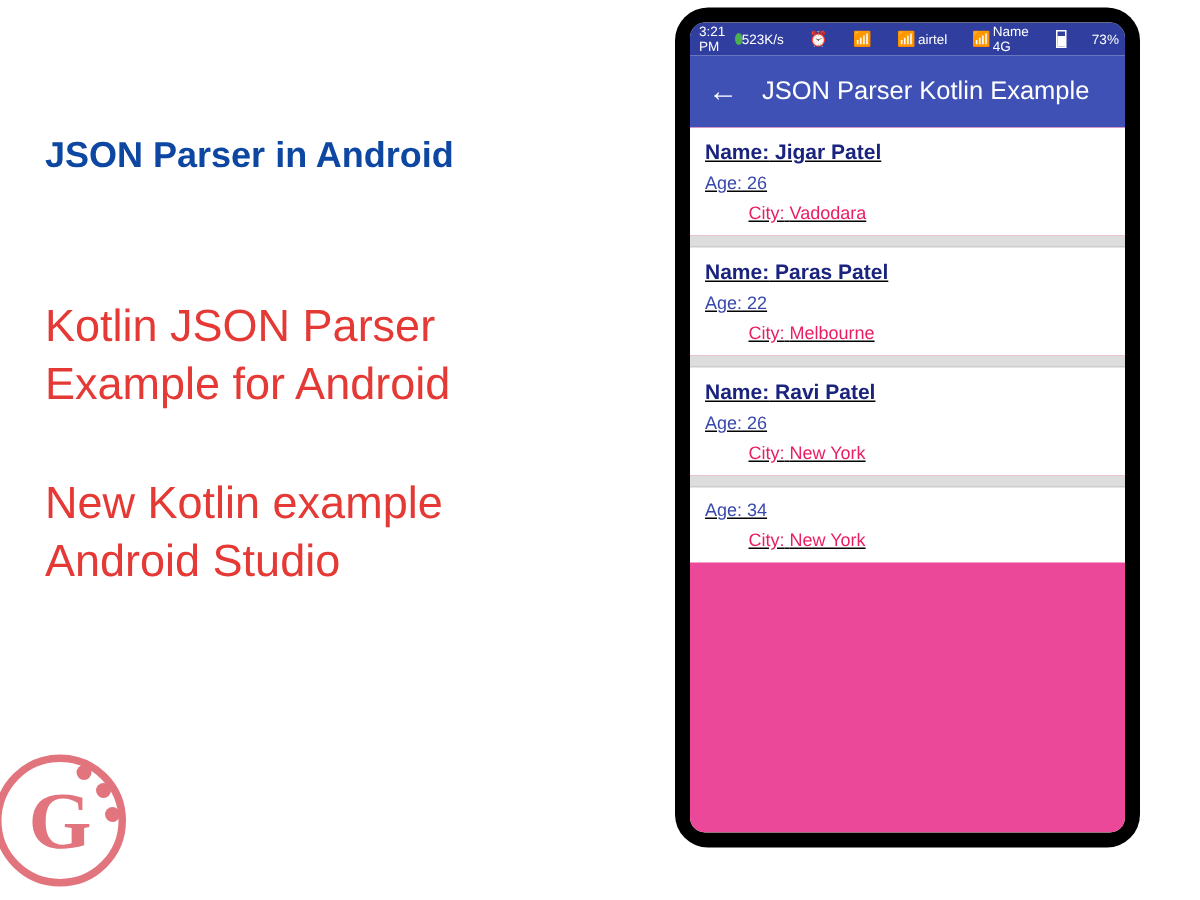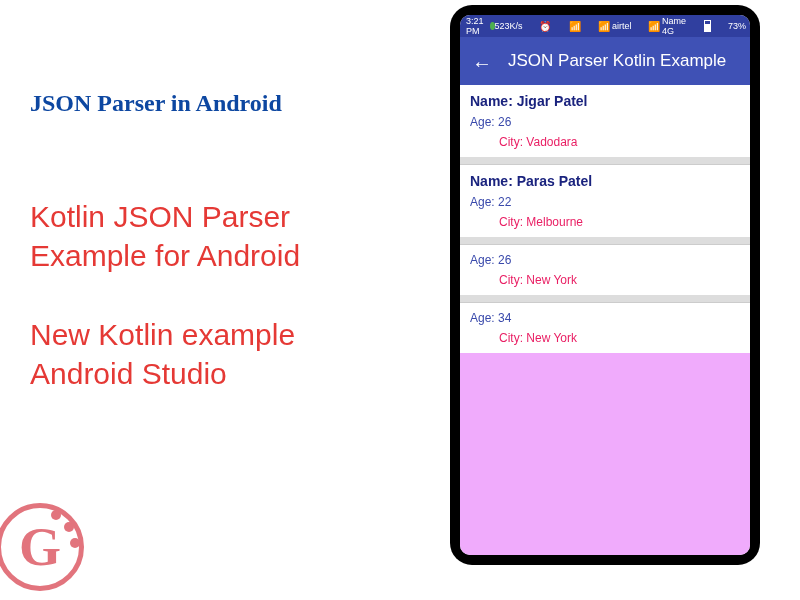--- a/index.html
+++ b/index.html
@@ -15,21 +15,20 @@
       position: absolute;
       left: 30px;
       top: 90px;
       width: 400px;
     }
     .title-blue {
       color: #0d47a1;
       font-size: 24px;
       font-weight: bold;
       margin-bottom: 80px;
-      font-family: Liberation Serif, serif;
     }
     .title-red {
       color: #e53935;
       font-size: 30px;
       font-weight: 500;
       line-height: 1.3;
       margin-bottom: 40px;
     }
     
     .phone {
@@ -81,22 +80,23 @@
       font-size: 20px;
       cursor: pointer;
     }
     .app-title {
       font-size: 17px;
       font-weight: 500;
     }
     
     .list-container {
       flex: 1;
-      background: #f0abfc;
+      background: #ec4899;
       overflow-y: auto;
+      text-decoration: underline;
     }
     .list-item {
       background: #fff;
       padding: 8px 10px 8px 10px;
       border-top: 1px solid #ccc;
     }
     .list-item:first-child { border-top: none; }
     .item-name {
       color: #1a237e;
       font-size: 14px;
@@ -215,20 +215,21 @@
         <div class="item-city"><span>City:</span> <span>Vadodara</span></div>
       </div>
       <div class="divider"></div>
       <div class="list-item">
         <div class="item-name"><span>Name:</span> <span>Paras Patel</span></div>
         <div class="item-age"><span>Age:</span> <span>22</span></div>
         <div class="item-city"><span>City:</span> <span>Melbourne</span></div>
       </div>
       <div class="divider"></div>
       <div class="list-item">
+        <div class="item-name"><span>Name:</span> <span>Ravi Patel</span></div>
         <div class="item-age"><span>Age:</span> <span>26</span></div>
         <div class="item-city"><span>City:</span> <span>New York</span></div>
       </div>
       <div class="divider"></div>
       <div class="list-item">
         <div class="item-age"><span>Age:</span> <span>34</span></div>
         <div class="item-city"><span>City:</span> <span>New York</span></div>
       </div>
     </div>
   </div>

